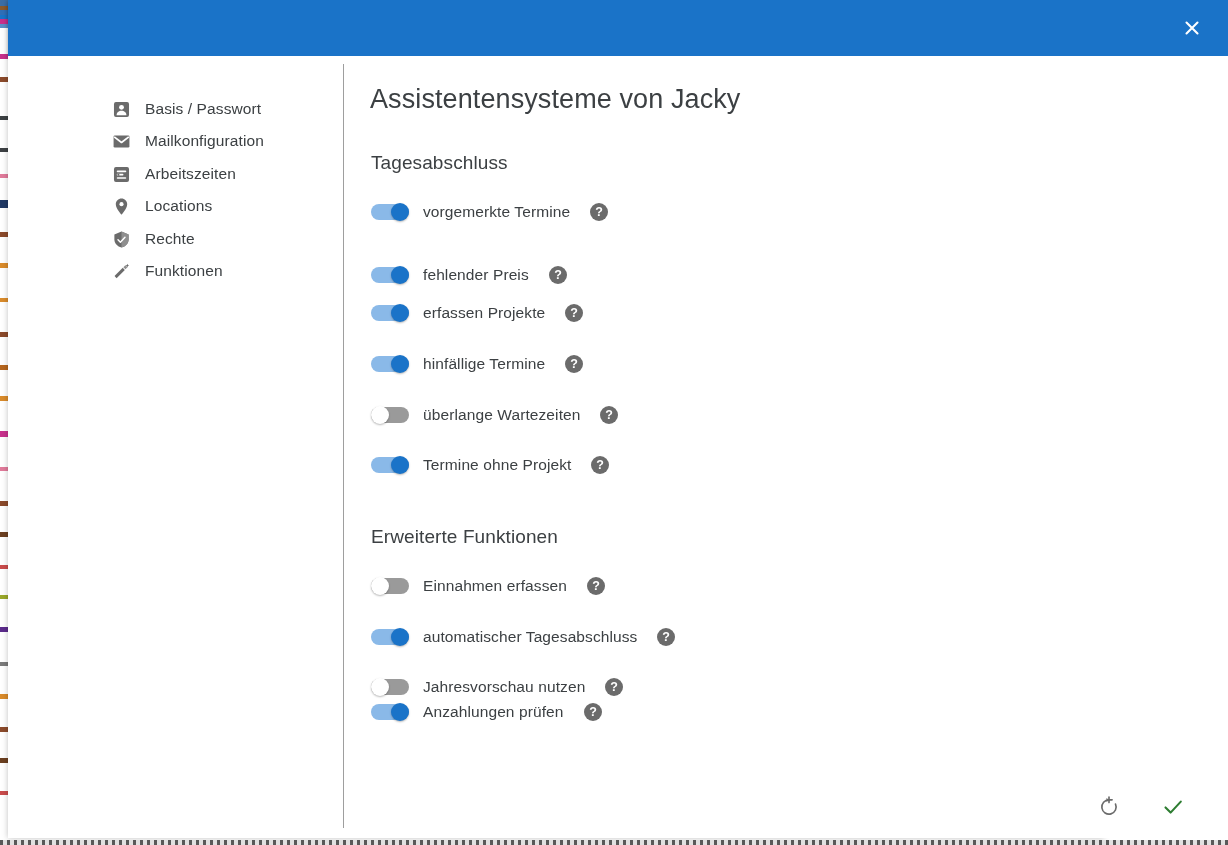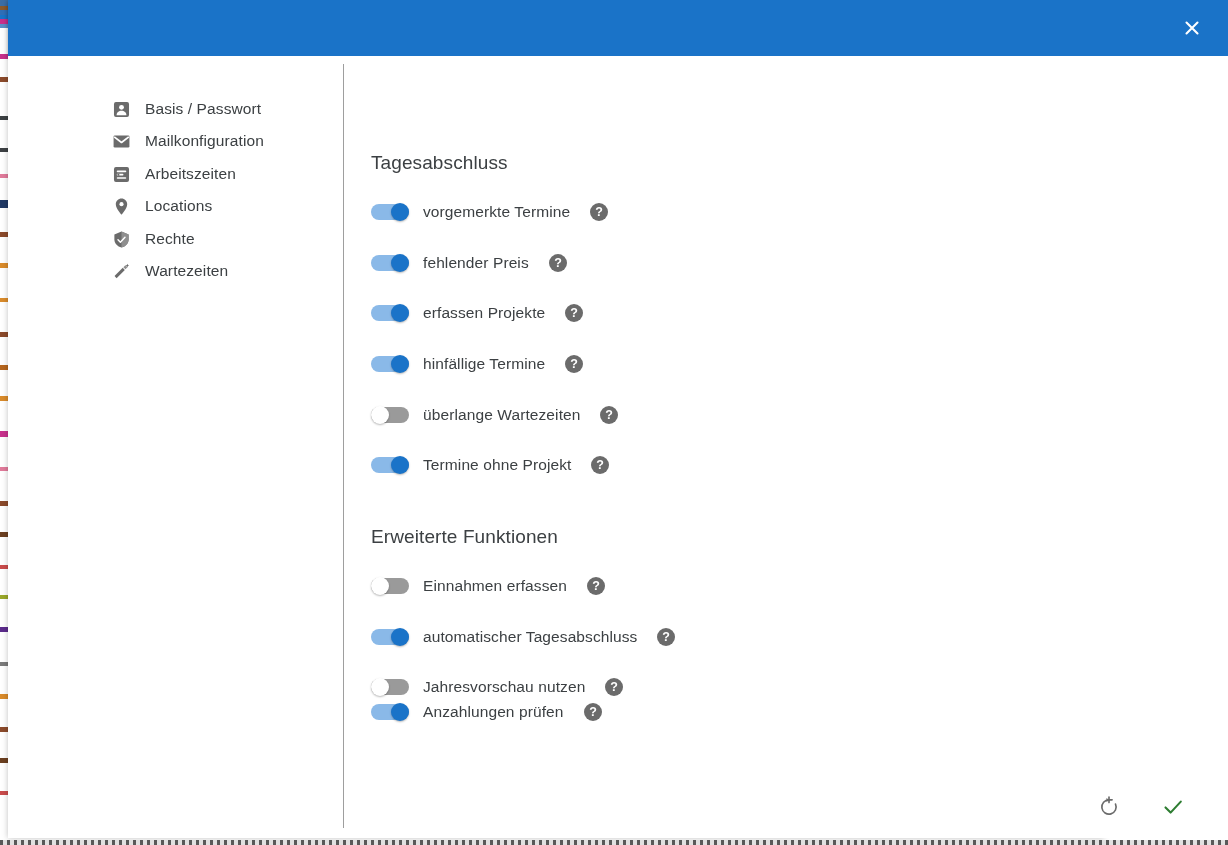--- a/index.html
+++ b/index.html
@@ -357,47 +357,48 @@
       </div>
 
       <div class="nav-item" style="top:202px">
         <span class="nav-icon">
           <svg width="19" height="19" viewBox="0 0 24 24">
             <path d="M3.2 20.8 L13.6 10.4 L16.2 13 L5.8 23.4 Z" transform="translate(0,-3)" fill="#6b6b6b"></path>
             <path d="M14.4 9.6 L16.9 7.1 L19.5 9.7 L17 12.2 Z" transform="translate(0,-3)" fill="#8f8f8f"></path>
             <path d="M19.4 2.2 l0.7 1.6 1.6 0.7 -1.6 0.7 -0.7 1.6 -0.7 -1.6 -1.6 -0.7 1.6 -0.7 z" fill="#6b6b6b"></path>
           </svg>
         </span>
-        <span class="nav-label">Wartezeiten</span>
+        <span class="nav-label">Funktionen</span>
       </div>
 
     </div>
 
     <div id="divider"></div>
 
     <div id="main">
 
+      <div id="page-title">Assistentensysteme von Jacky</div>
 
       <div class="section-heading" style="top:96px">Tagesabschluss</div>
 
       <div class="toggle-row" style="top:143px">
         <span class="switch on">
           <span class="track"></span>
             <span class="thumb"></span>
         </span>
         <span class="toggle-label">vorgemerkte Termine</span>
         <span class="help-icon">
           <svg width="18" height="18" viewBox="0 0 18 18">
             <circle cx="9" cy="9" r="9" fill="#6b6b6b"></circle>
             <text x="9" y="13.4" font-family="Liberation Sans, sans-serif" font-size="12.5" font-weight="bold" fill="#ffffff" text-anchor="middle">?</text>
           </svg>
         </span>
       </div>
 
-      <div class="toggle-row" style="top:194px">
+      <div class="toggle-row" style="top:206px">
         <span class="switch on">
           <span class="track"></span>
             <span class="thumb"></span>
         </span>
         <span class="toggle-label">fehlender Preis</span>
         <span class="help-icon">
           <svg width="18" height="18" viewBox="0 0 18 18">
             <circle cx="9" cy="9" r="9" fill="#6b6b6b"></circle>
             <text x="9" y="13.4" font-family="Liberation Sans, sans-serif" font-size="12.5" font-weight="bold" fill="#ffffff" text-anchor="middle">?</text>
           </svg>

